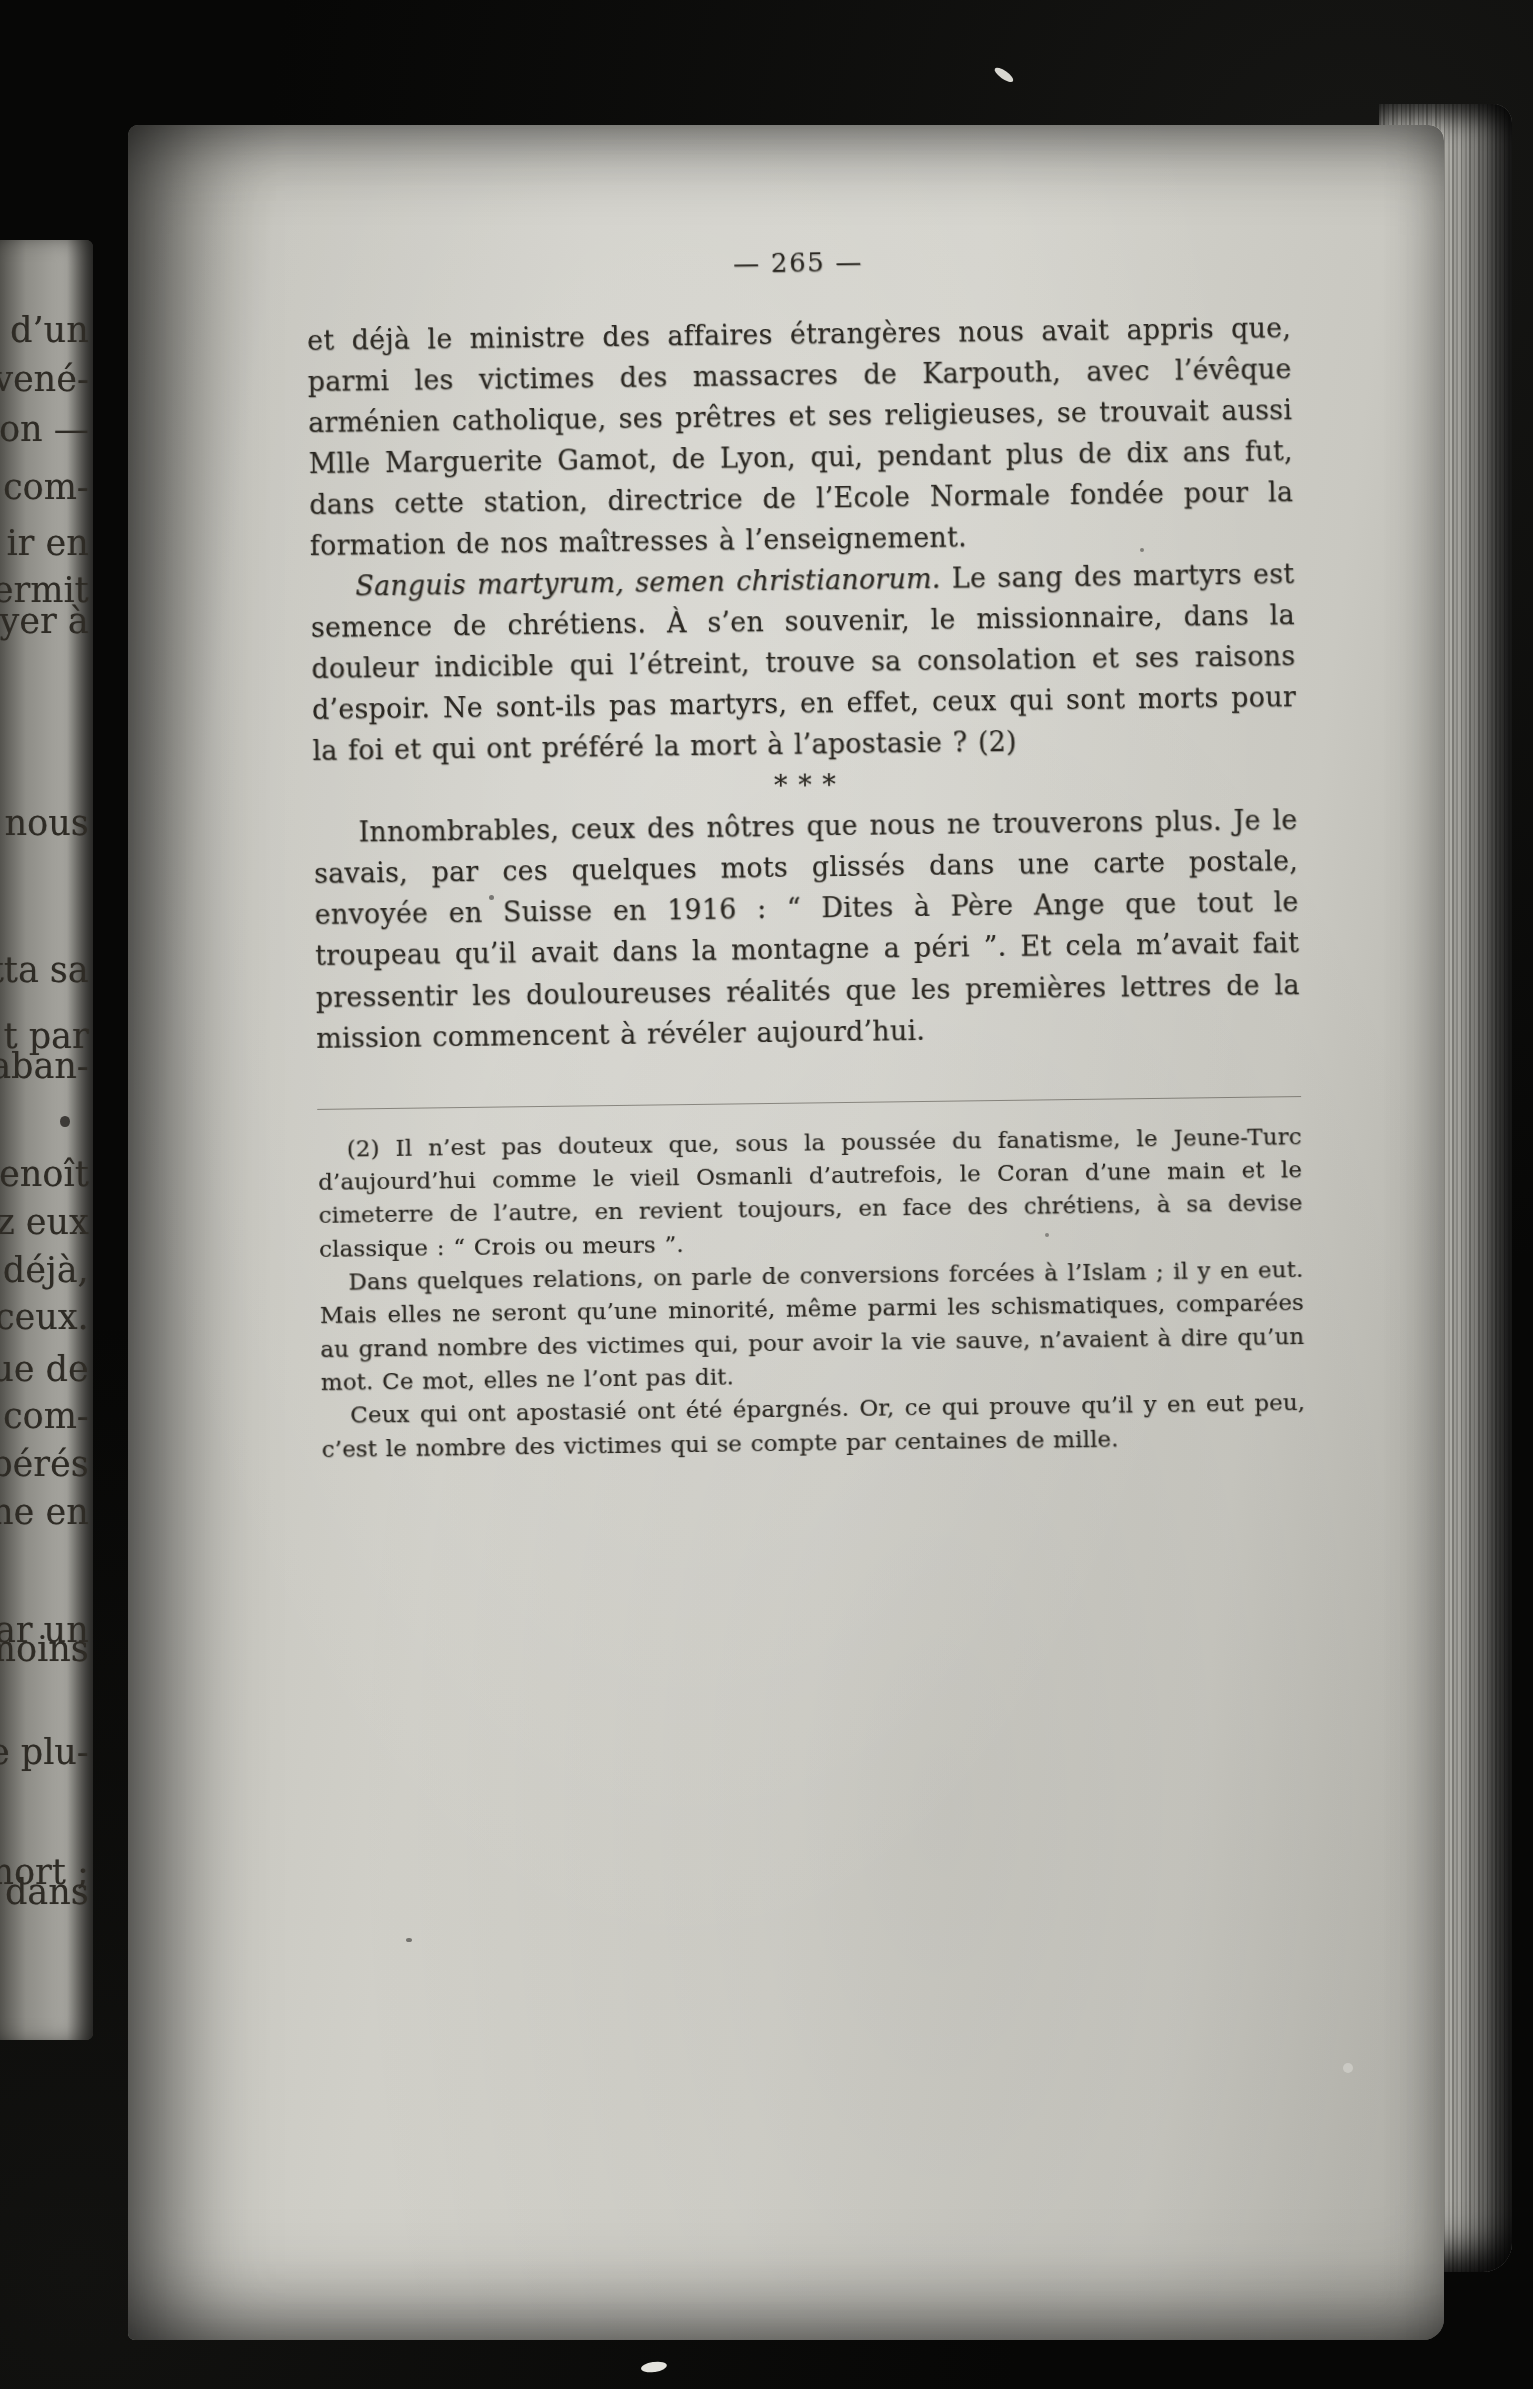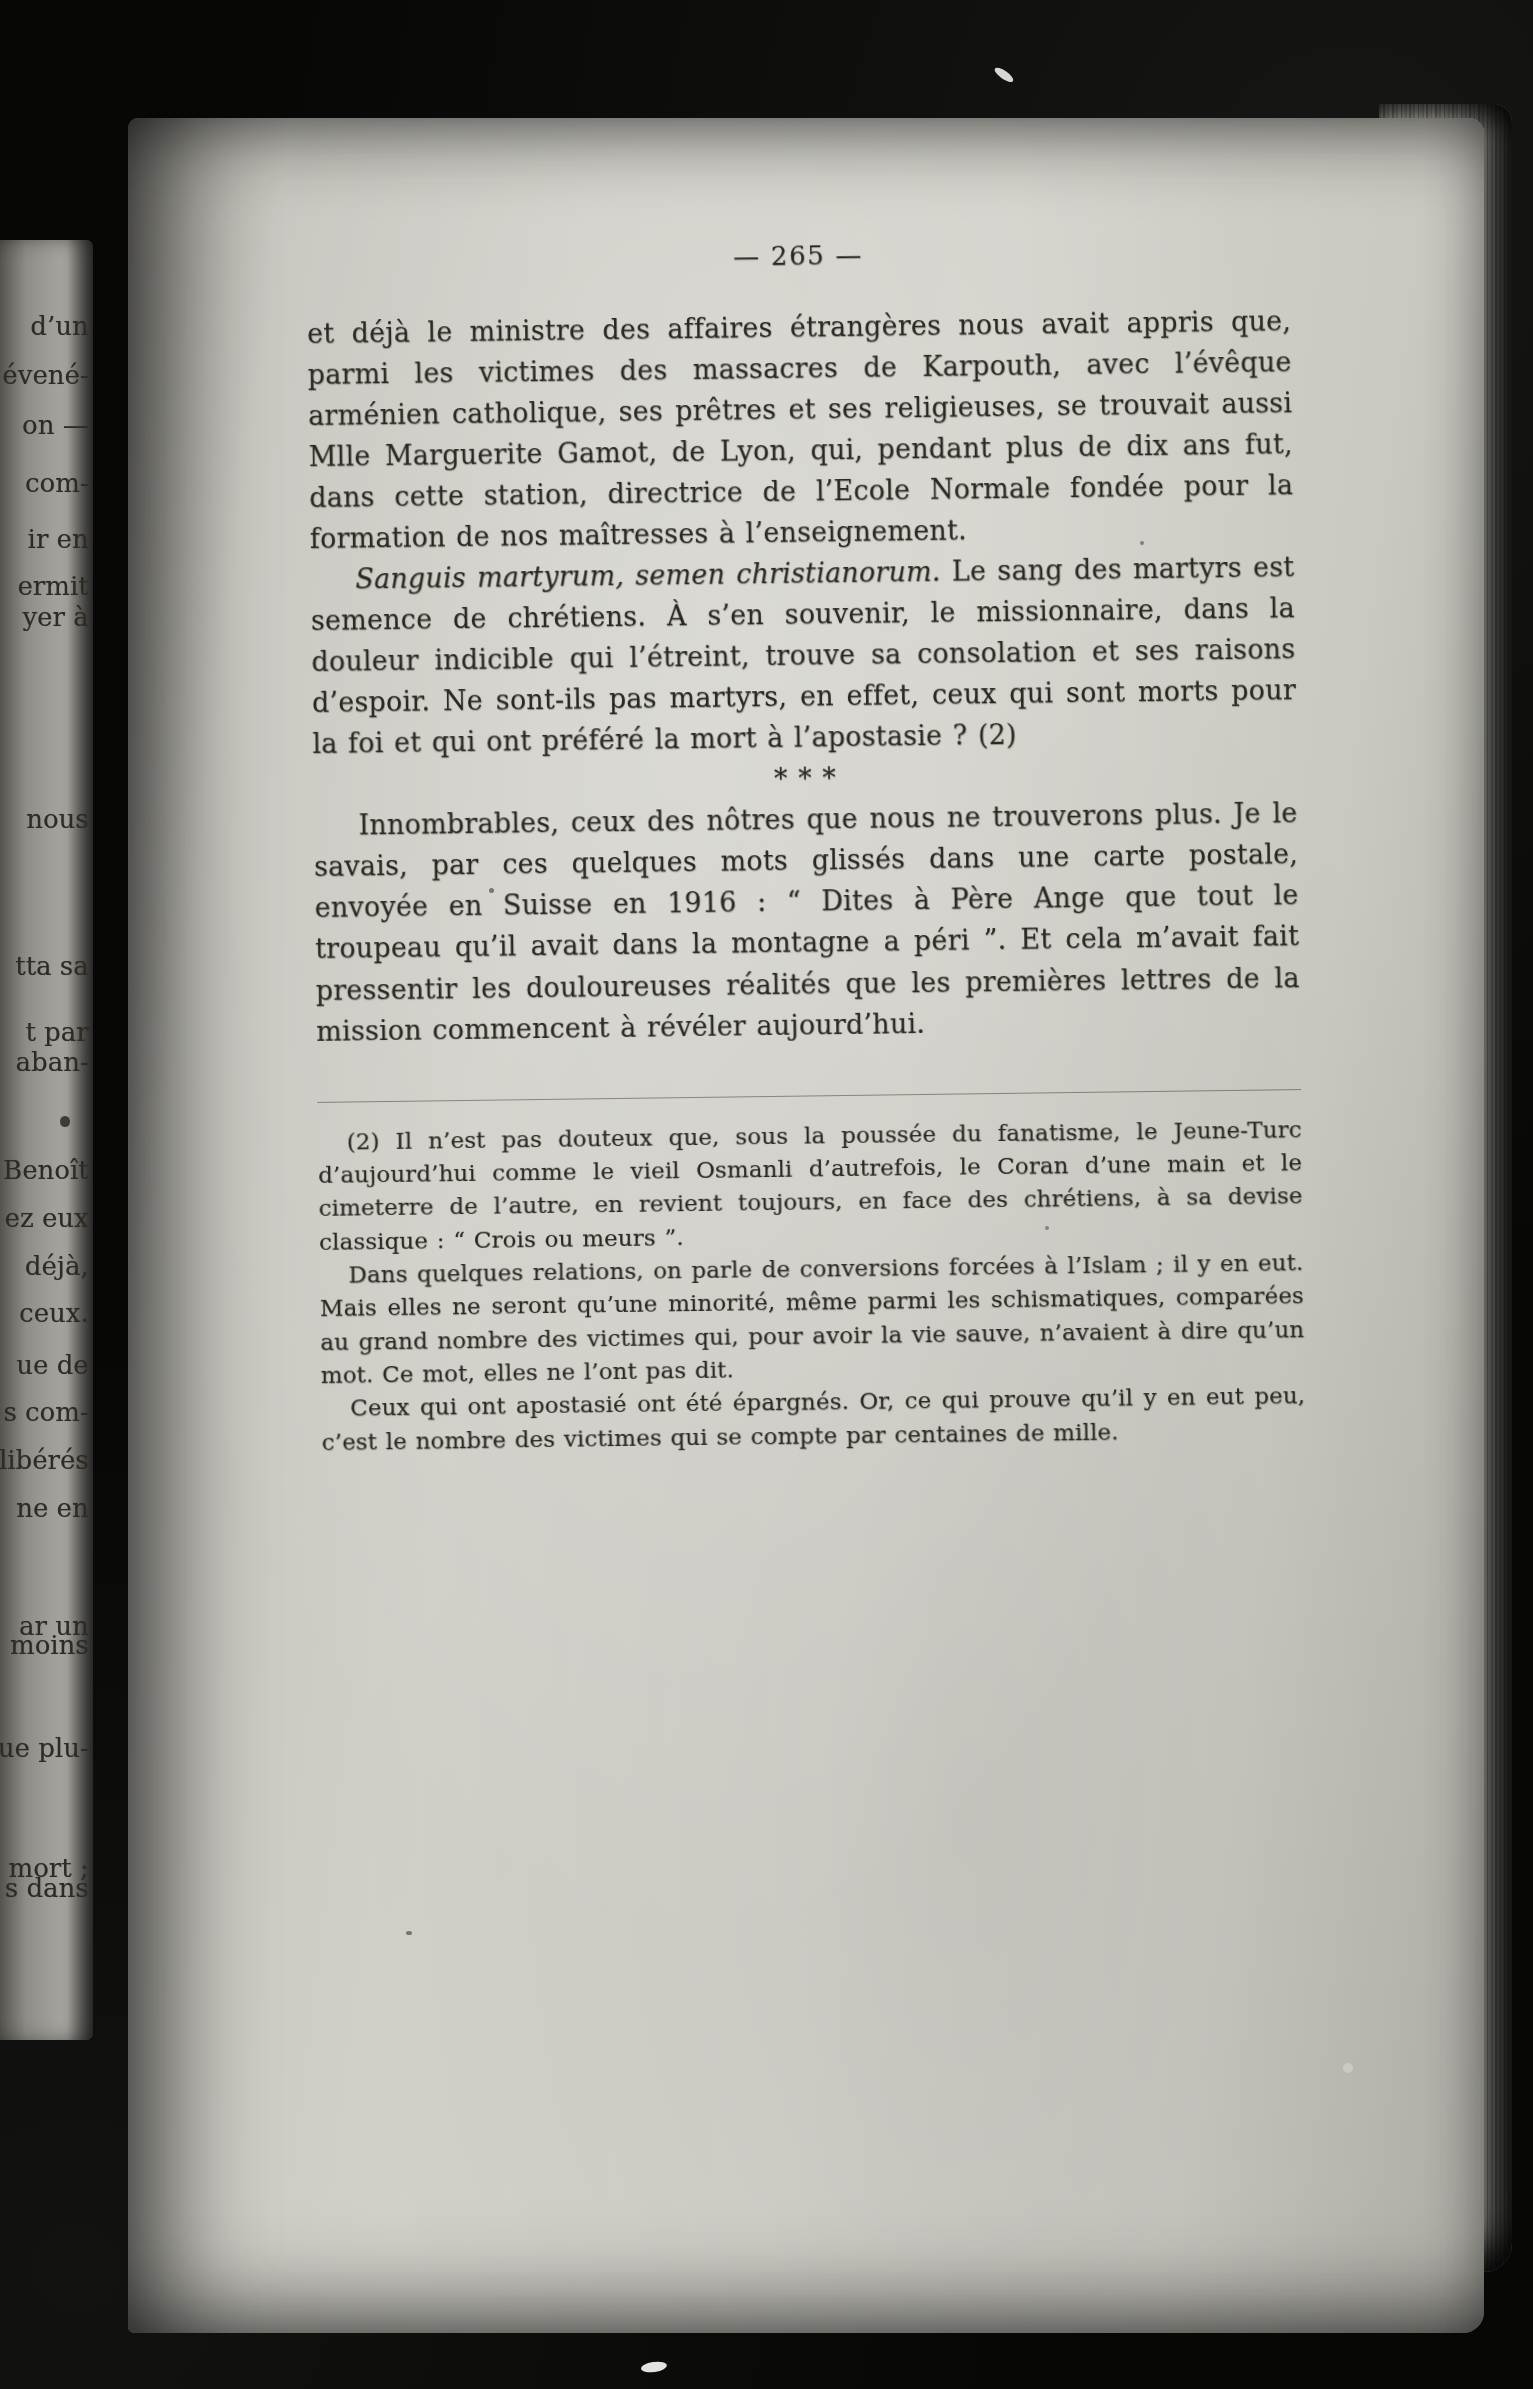--- a/index.html
+++ b/index.html
@@ -28,36 +28,35 @@
 
   
   .left-page-edge {
     position:absolute; left:0; top:240px; width:93px; height:1800px;
     border-radius:0 7px 7px 0; overflow:hidden;
     background: linear-gradient(90deg, #55544f 0%, #8e8d87 28%, #aaa9a3 72%, #5f5e59 100%);
     box-shadow: inset -17.3px 0 24px -7px rgba(0,0,0,0.7);
   }
   .fragment {
     position:absolute; right:4.3px; white-space:nowrap; line-height:1;
-    font-size:26px; color:#2e2b25; text-shadow:0.3px 0.4px 0.7px rgba(40,37,32,0.4);
+    font-size:35px; color:#2e2b25; text-shadow:0.3px 0.4px 0.7px rgba(40,37,32,0.4);
   }
 
   
   .page {
-    position:absolute; left:128px; top:118px; width:1316px; height:2215px;
+    position:absolute; left:128px; top:125px; width:1316px; height:2215px;
     border-radius:10.4px 15.5px 21px 7px;
     background:
       radial-gradient(ellipse at 42% 28%, rgba(255,255,255,0.20), transparent 55%),
       radial-gradient(ellipse at 62% 76%, rgba(0,0,0,0.06), transparent 52%),
       linear-gradient(97deg, #a3a29b 0%, #c6c5be 10%, #d0cfc8 30%, #d3d2cb 55%, #c9c8c1 80%, #b0afa8 98%);
     box-shadow: inset 82px 0 99px -43px rgba(0,0,0,0.62),
                 inset -24px 0 55px -22.4px rgba(0,0,0,0.32),
                 inset 0 62px 82px -52px rgba(0,0,0,0.48),
                 inset 0 -73px 91px -52px rgba(0,0,0,0.52);
-    padding-left: 40px;
   }
 
   .text-block {
     position:absolute; left:178px; top:129px; width:984px;
     transform:rotate(-0.75deg); transform-origin:left top;
     color:#2b2822; text-align:justify;
     text-shadow:0.4px 0.5px 0.8px rgba(43,40,34,0.38);
     filter:blur(0.2px);
   }
 

